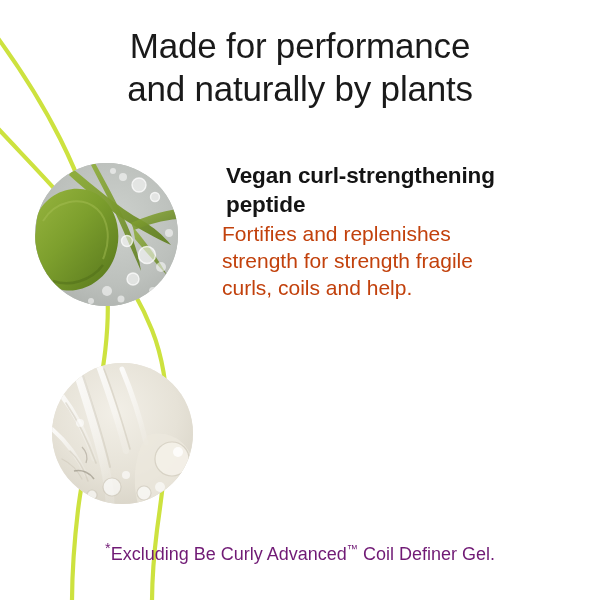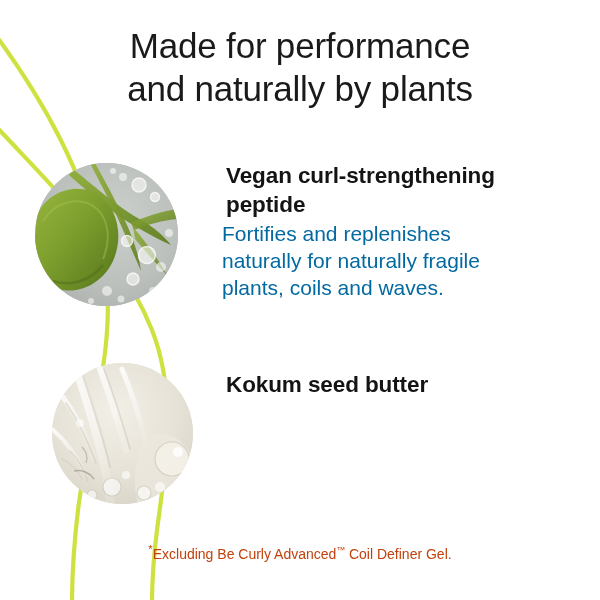--- a/index.html
+++ b/index.html
@@ -85,42 +85,42 @@
 
   .ing-title {
     color: #141414;
     font-size: 22.5px;
     line-height: 29px;
     font-weight: 700;
     margin: 0 0 1px 4px;
     letter-spacing: -0.1px;
   }
   .ing-desc {
-    color: #0369a1;
+    color: #c2410c;
     font-size: 21px;
     line-height: 27px;
     font-weight: 400;
     margin: 0;
   }
   .ing-desc .d-line { display: block; white-space: nowrap; }
   .sup-mark {
     font-size: 0.62em;
     vertical-align: super;
     line-height: 0;
   }
 
   
   #footnote {
     position: absolute;
     left: 0;
     top: 545px;
     width: 600px;
     text-align: center;
-    color: #c2410c;
-    font-size: 14px;
+    color: #701a75;
+    font-size: 18px;
     line-height: 18px;
     font-weight: 400;
   }
   #footnote .fn-star {
     font-size: 0.8em;
     vertical-align: super;
     line-height: 0;
   }
   #footnote .fn-tm {
     font-size: 0.62em;
@@ -204,22 +204,22 @@
       </svg>
     </div>
 
     <div class="text-col">
       <div class="ing-title">
         <span>Vegan curl-strengthening</span>
         <span>peptide</span>
       </div>
       <div class="ing-desc">
         <span class="d-line">Fortifies and replenishes</span>
-        <span class="d-line">naturally for naturally fragile</span>
-        <span class="d-line">plants, coils and waves.</span>
+        <span class="d-line">strength for strength fragile</span>
+        <span class="d-line">curls, coils and help.</span>
       </div>
     </div>
   </div>
 
   <div class="ingredient" id="ingredient-2">
 
     <div class="photo-circle" id="photo-butter">
       <svg viewBox="0 0 141 141">
         <defs>
           <radialGradient id="butterBg" cx="45%" cy="35%" r="80%">
@@ -267,21 +267,20 @@
           <circle cx="92" cy="130" r="7"></circle>
           <circle cx="120" cy="96" r="17"></circle>
           <circle cx="40" cy="132" r="5"></circle>
         </g>
         <path d="M 22 108 C 30 106, 38 110, 42 116" fill="none" stroke="#9d9789" stroke-width="1.6" opacity="0.7"></path>
         <path d="M 30 84 C 34 88, 36 94, 34 100" fill="none" stroke="#a8a294" stroke-width="1.3" opacity="0.6"></path>
       </svg>
     </div>
 
     <div class="text-col">
-      <div class="ing-title">Kokum seed butter</div>
     </div>
   </div>
 
   <div id="footnote">
     <span class="fn-star">*</span><span>Excluding Be Curly Advanced</span><span class="fn-tm">™</span><span> Coil Definer Gel.</span>
   </div>
 
 </div>
 
 </body></html>

